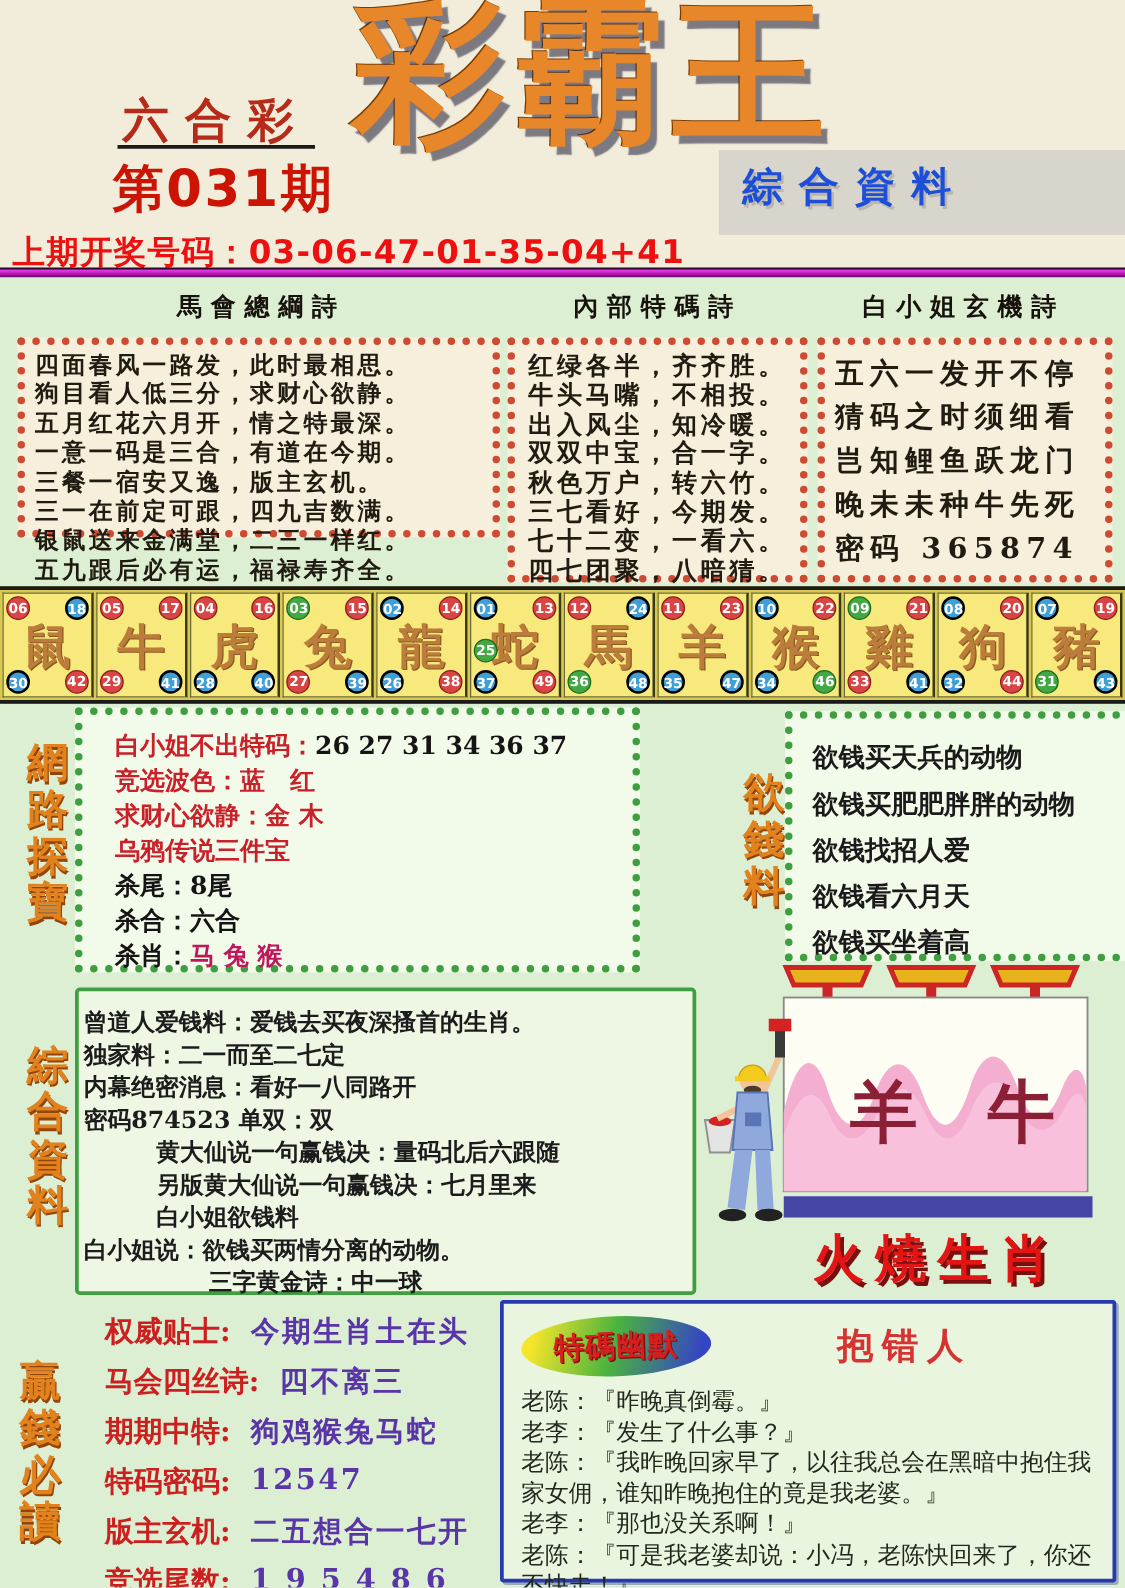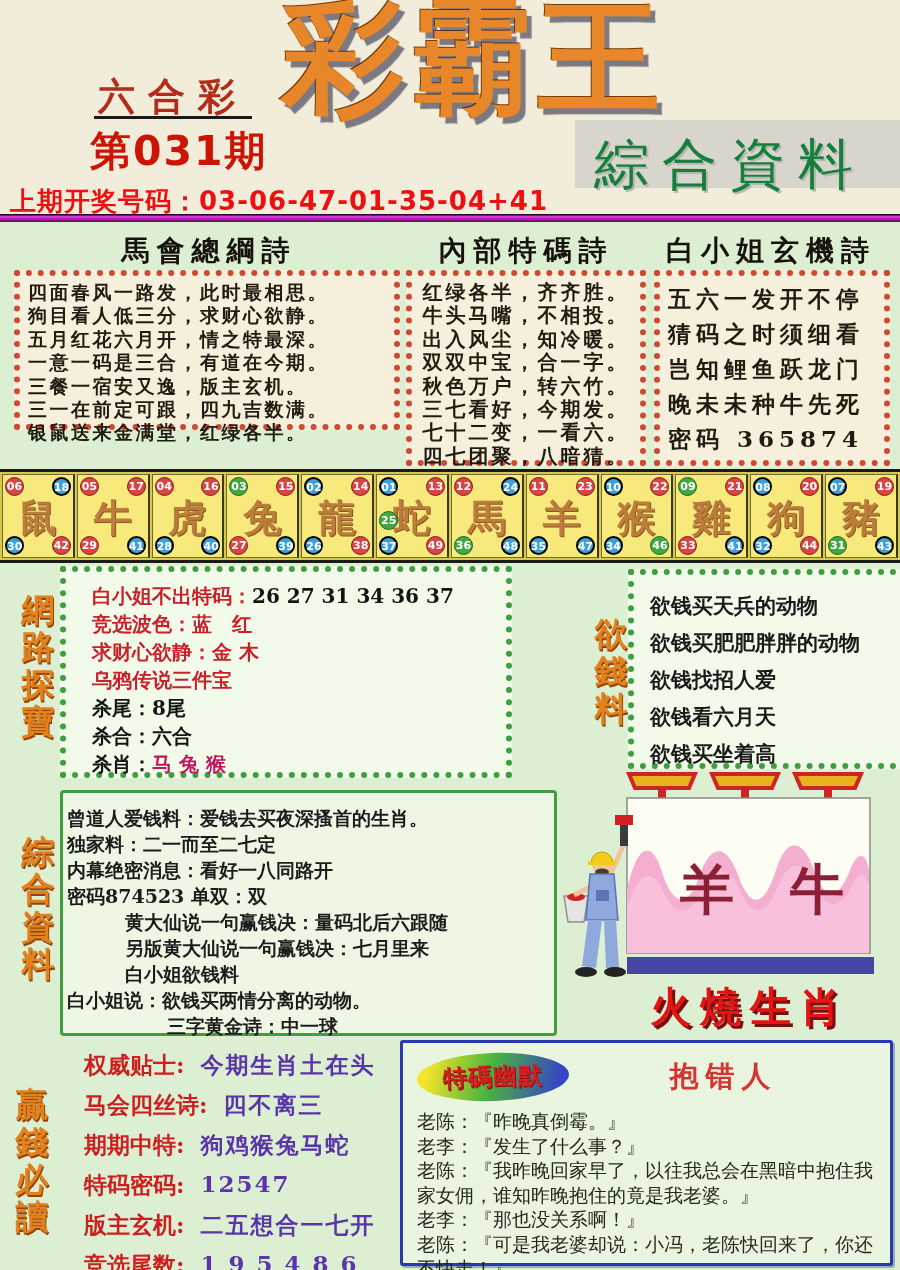--- a/index.html
+++ b/index.html
@@ -13,30 +13,30 @@
   
   .brand { position:absolute; left:98px; top:72px; font-size:37px; font-weight:bold;
            color:#b52a18; letter-spacing:13px; }
   .brand-underline { position:absolute; left:94px; top:116px; width:158px; height:3px; background:#1a1a1a; }
   .issue { position:absolute; left:90px; top:124px; font-size:41px; font-weight:bold;
            color:#cc1404; font-family:"DejaVu Sans",sans-serif; letter-spacing:2px; }
   .masthead { position:absolute; left:282px; top:-22px; font-size:122px; font-weight:bold;
               color:#e8872a; letter-spacing:6px;
               text-shadow:5px 6px 1px rgba(45,45,70,.6), -1px -1px 0 #7a3c00; }
   .masthead-sub-bg { position:absolute; left:575px; top:120px; width:325px; height:68px; background:#d8d5cd; }
-  .masthead-sub { position:absolute; left:594px; top:128px; font-size:55px; font-weight:normal;
-                  color:#15803d; letter-spacing:13px; text-shadow:2px 2px 0 #b9b6ae; }
+  .masthead-sub { position:absolute; left:594px; top:128px; font-size:32px; font-weight:bold;
+                  color:#1d4ed8; letter-spacing:13px; text-shadow:2px 2px 0 #b9b6ae; }
   .lastdraw { position:absolute; left:10px; top:184px; font-size:26px; font-weight:bold;
               color:#ee1010; font-family:"DejaVu Sans",sans-serif; letter-spacing:1px; }
   .divider { position:absolute; left:0; top:214px; width:900px; height:8px;
              background:linear-gradient(#2a0a2a 0 12%, #e23ae2 30%, #a512a5 70%, #5a0a5a 100%); }
   
   .green-area { position:absolute; left:0; top:222px; width:900px; height:1048px; background:#ddefd2; }
   
-  .poem-title { position:absolute; font-size:28px; font-weight:bold; color:#17130c;
+  .poem-title { position:absolute; font-size:20px; font-weight:bold; color:#17130c;
                 letter-spacing:7px; text-align:center; }
   .poem-box { position:absolute; background:#f5efdb; border:6px dotted #cd4a33; padding:5px 8px 2px 8px; }
   .poem-line { font-weight:bold; color:#211c12; white-space:nowrap; }
   .pb0 .poem-line { font-size:19px; line-height:23.4px; letter-spacing:2.5px; }
   .pb1 .poem-line { font-size:20px; line-height:23.4px; letter-spacing:3px; }
   .pb2 .poem-line { font-size:23px; line-height:35px; letter-spacing:5px; }
   
   .zstrip { position:absolute; left:0; top:469px; width:900px; height:94px;
             background:#d8c84e; border-top:3px solid #1a1a1a; border-bottom:3px solid #1a1a1a;
             display:flex; padding:2px 1px; }
@@ -110,21 +110,22 @@
 <div class="poem-title" style="left:406px;top:232px;width:240px;">內部特碼詩</div>
 <div class="poem-title" style="left:648px;top:232px;width:246px;">白小姐玄機詩</div>
 
 <div class="poem-box pb0" style="left:14px;top:270px;width:386px;height:160px;">
     <div class="poem-line">四面春风一路发，此时最相思。</div>
     <div class="poem-line">狗目看人低三分，求财心欲静。</div>
     <div class="poem-line">五月红花六月开，情之特最深。</div>
     <div class="poem-line">一意一码是三合，有道在今期。</div>
     <div class="poem-line">三餐一宿安又逸，版主玄机。</div>
     <div class="poem-line">三一在前定可跟，四九吉数满。</div>
-    <div class="poem-line">银鼠送来金满堂，红绿各半。</div>
+    <div class="poem-line">银鼠送来金满堂，二三一样红。</div>
+    <div class="poem-line">五九跟后必有运，福禄寿齐全。</div>
   </div>
 <div class="poem-box pb1" style="left:406px;top:270px;width:240px;height:196px;text-align:center;">
     <div class="poem-line">红绿各半，齐齐胜。</div>
     <div class="poem-line">牛头马嘴，不相投。</div>
     <div class="poem-line">出入风尘，知冷暖。</div>
     <div class="poem-line">双双中宝，合一字。</div>
     <div class="poem-line">秋色万户，转六竹。</div>
     <div class="poem-line">三七看好，今期发。</div>
     <div class="poem-line">七十二变，一看六。</div>
     <div class="poem-line">四七团聚，八暗猜。</div>

